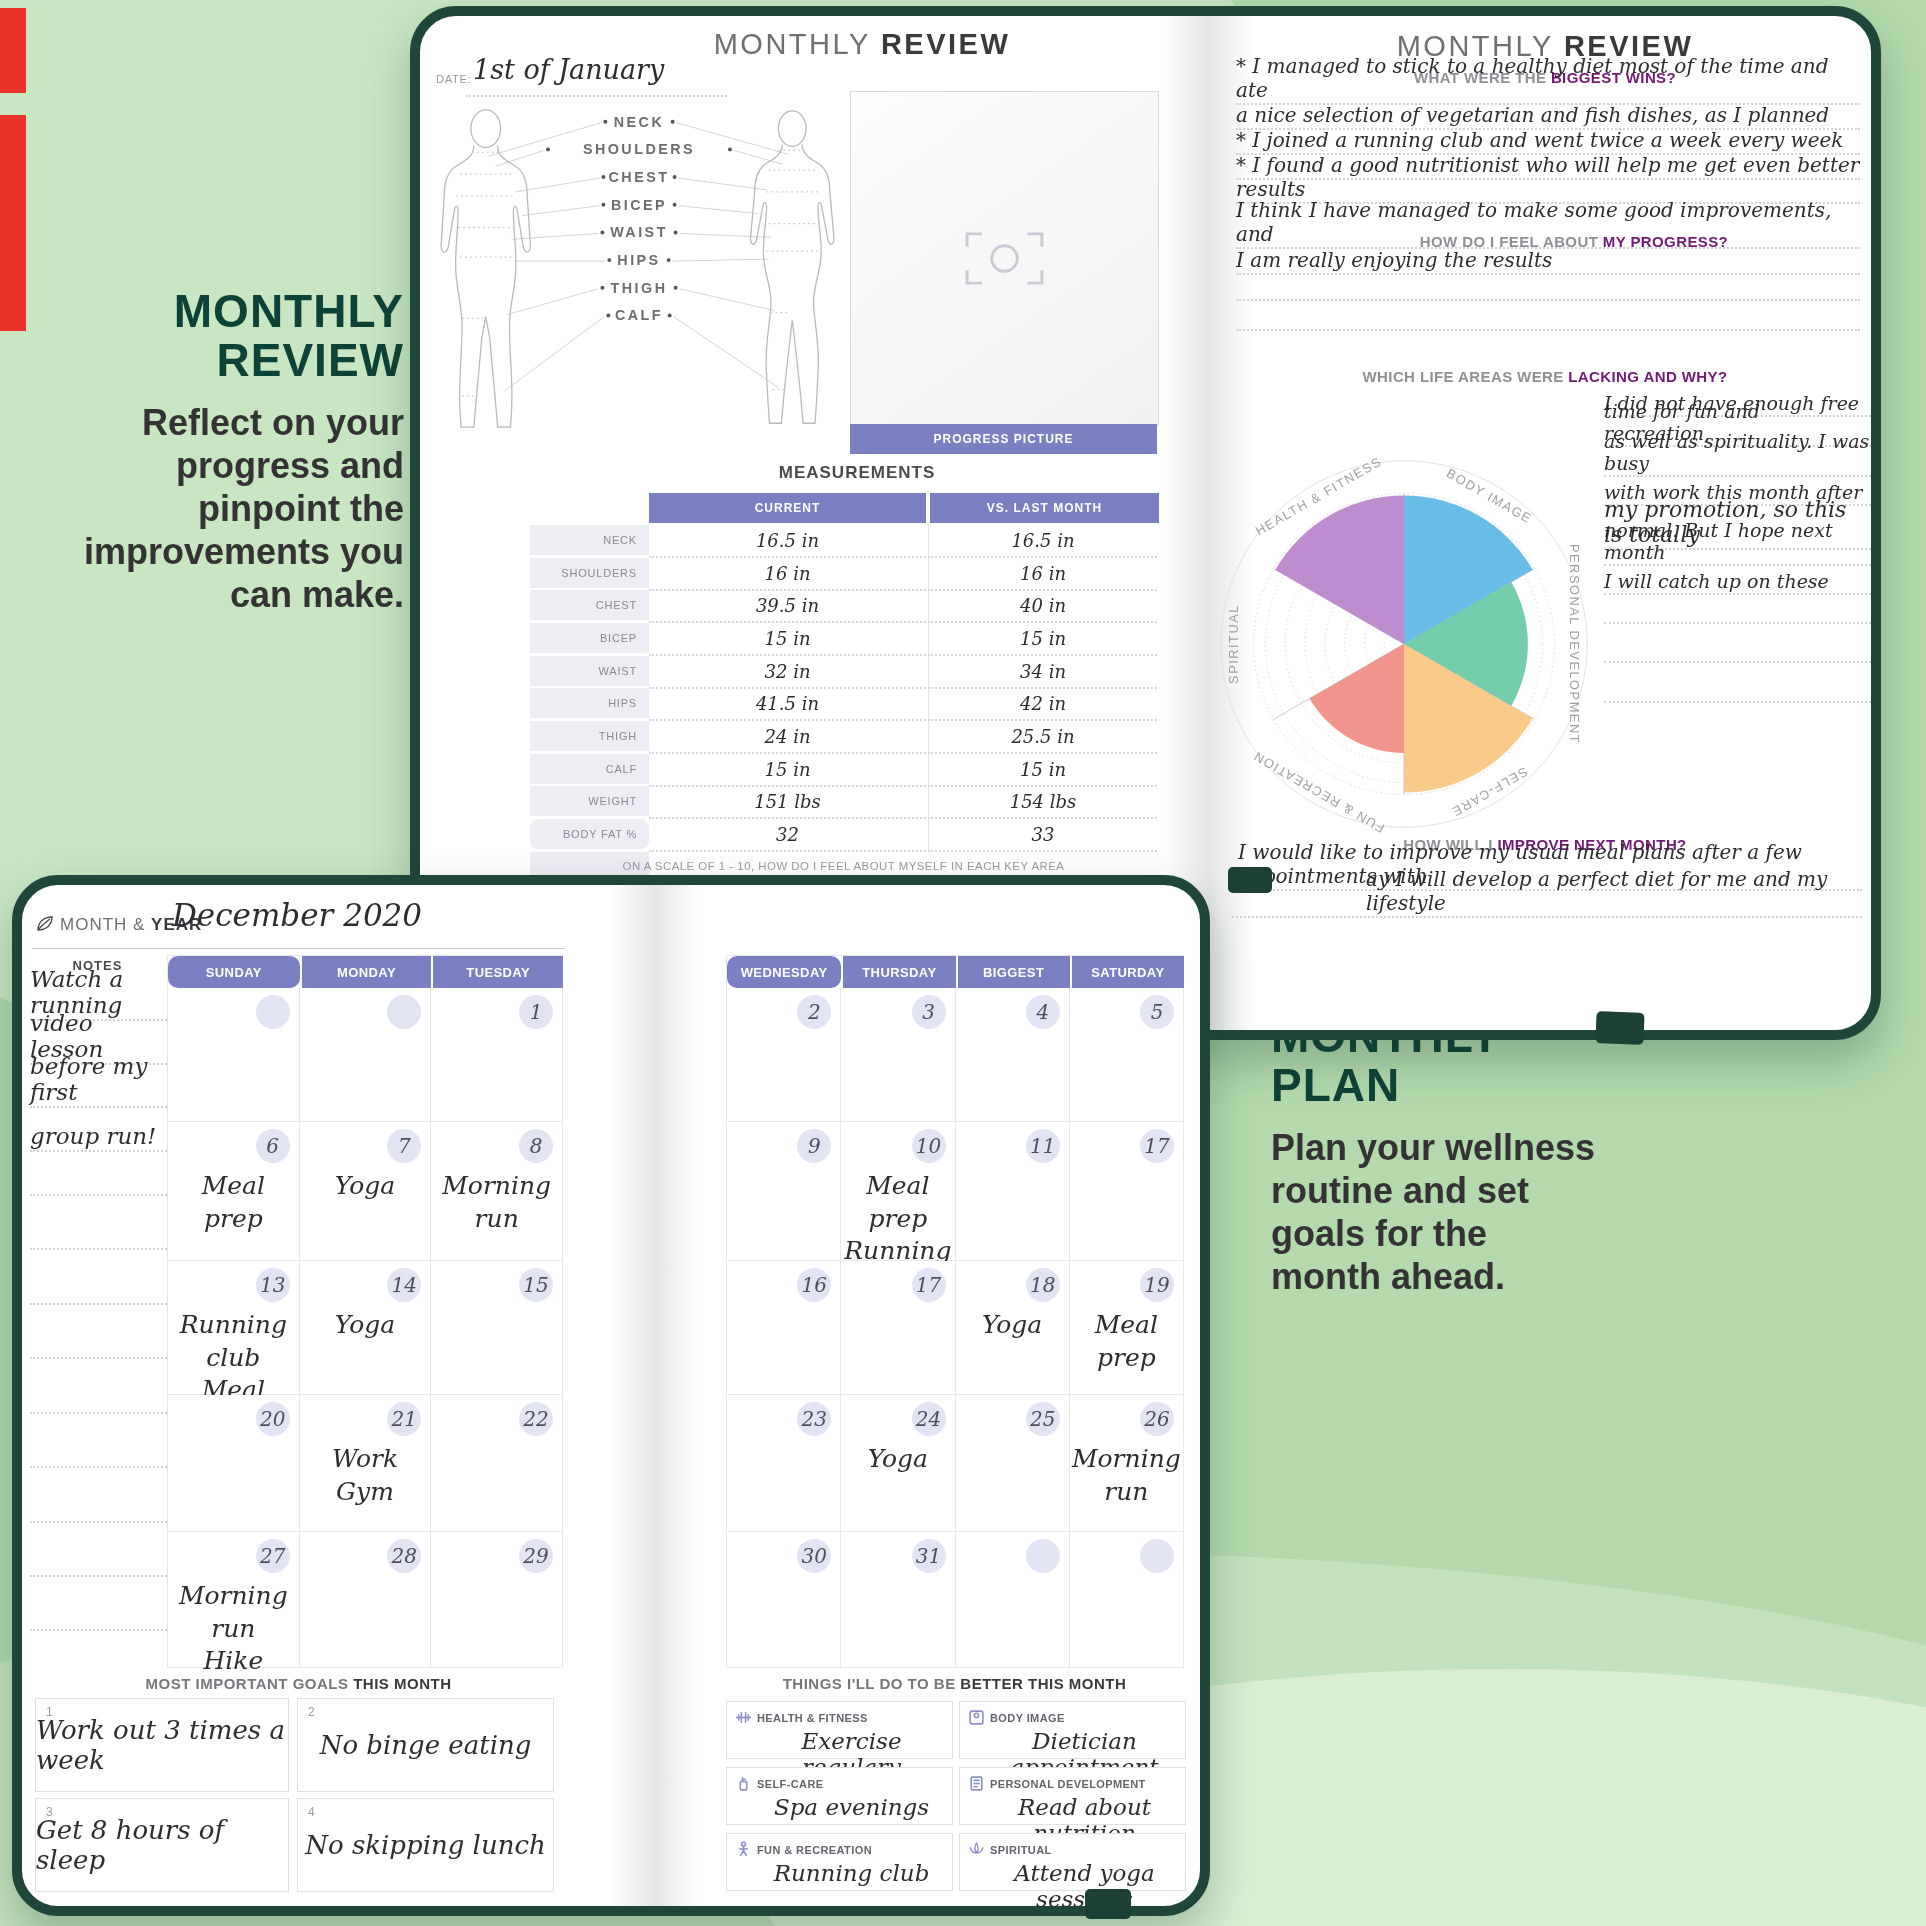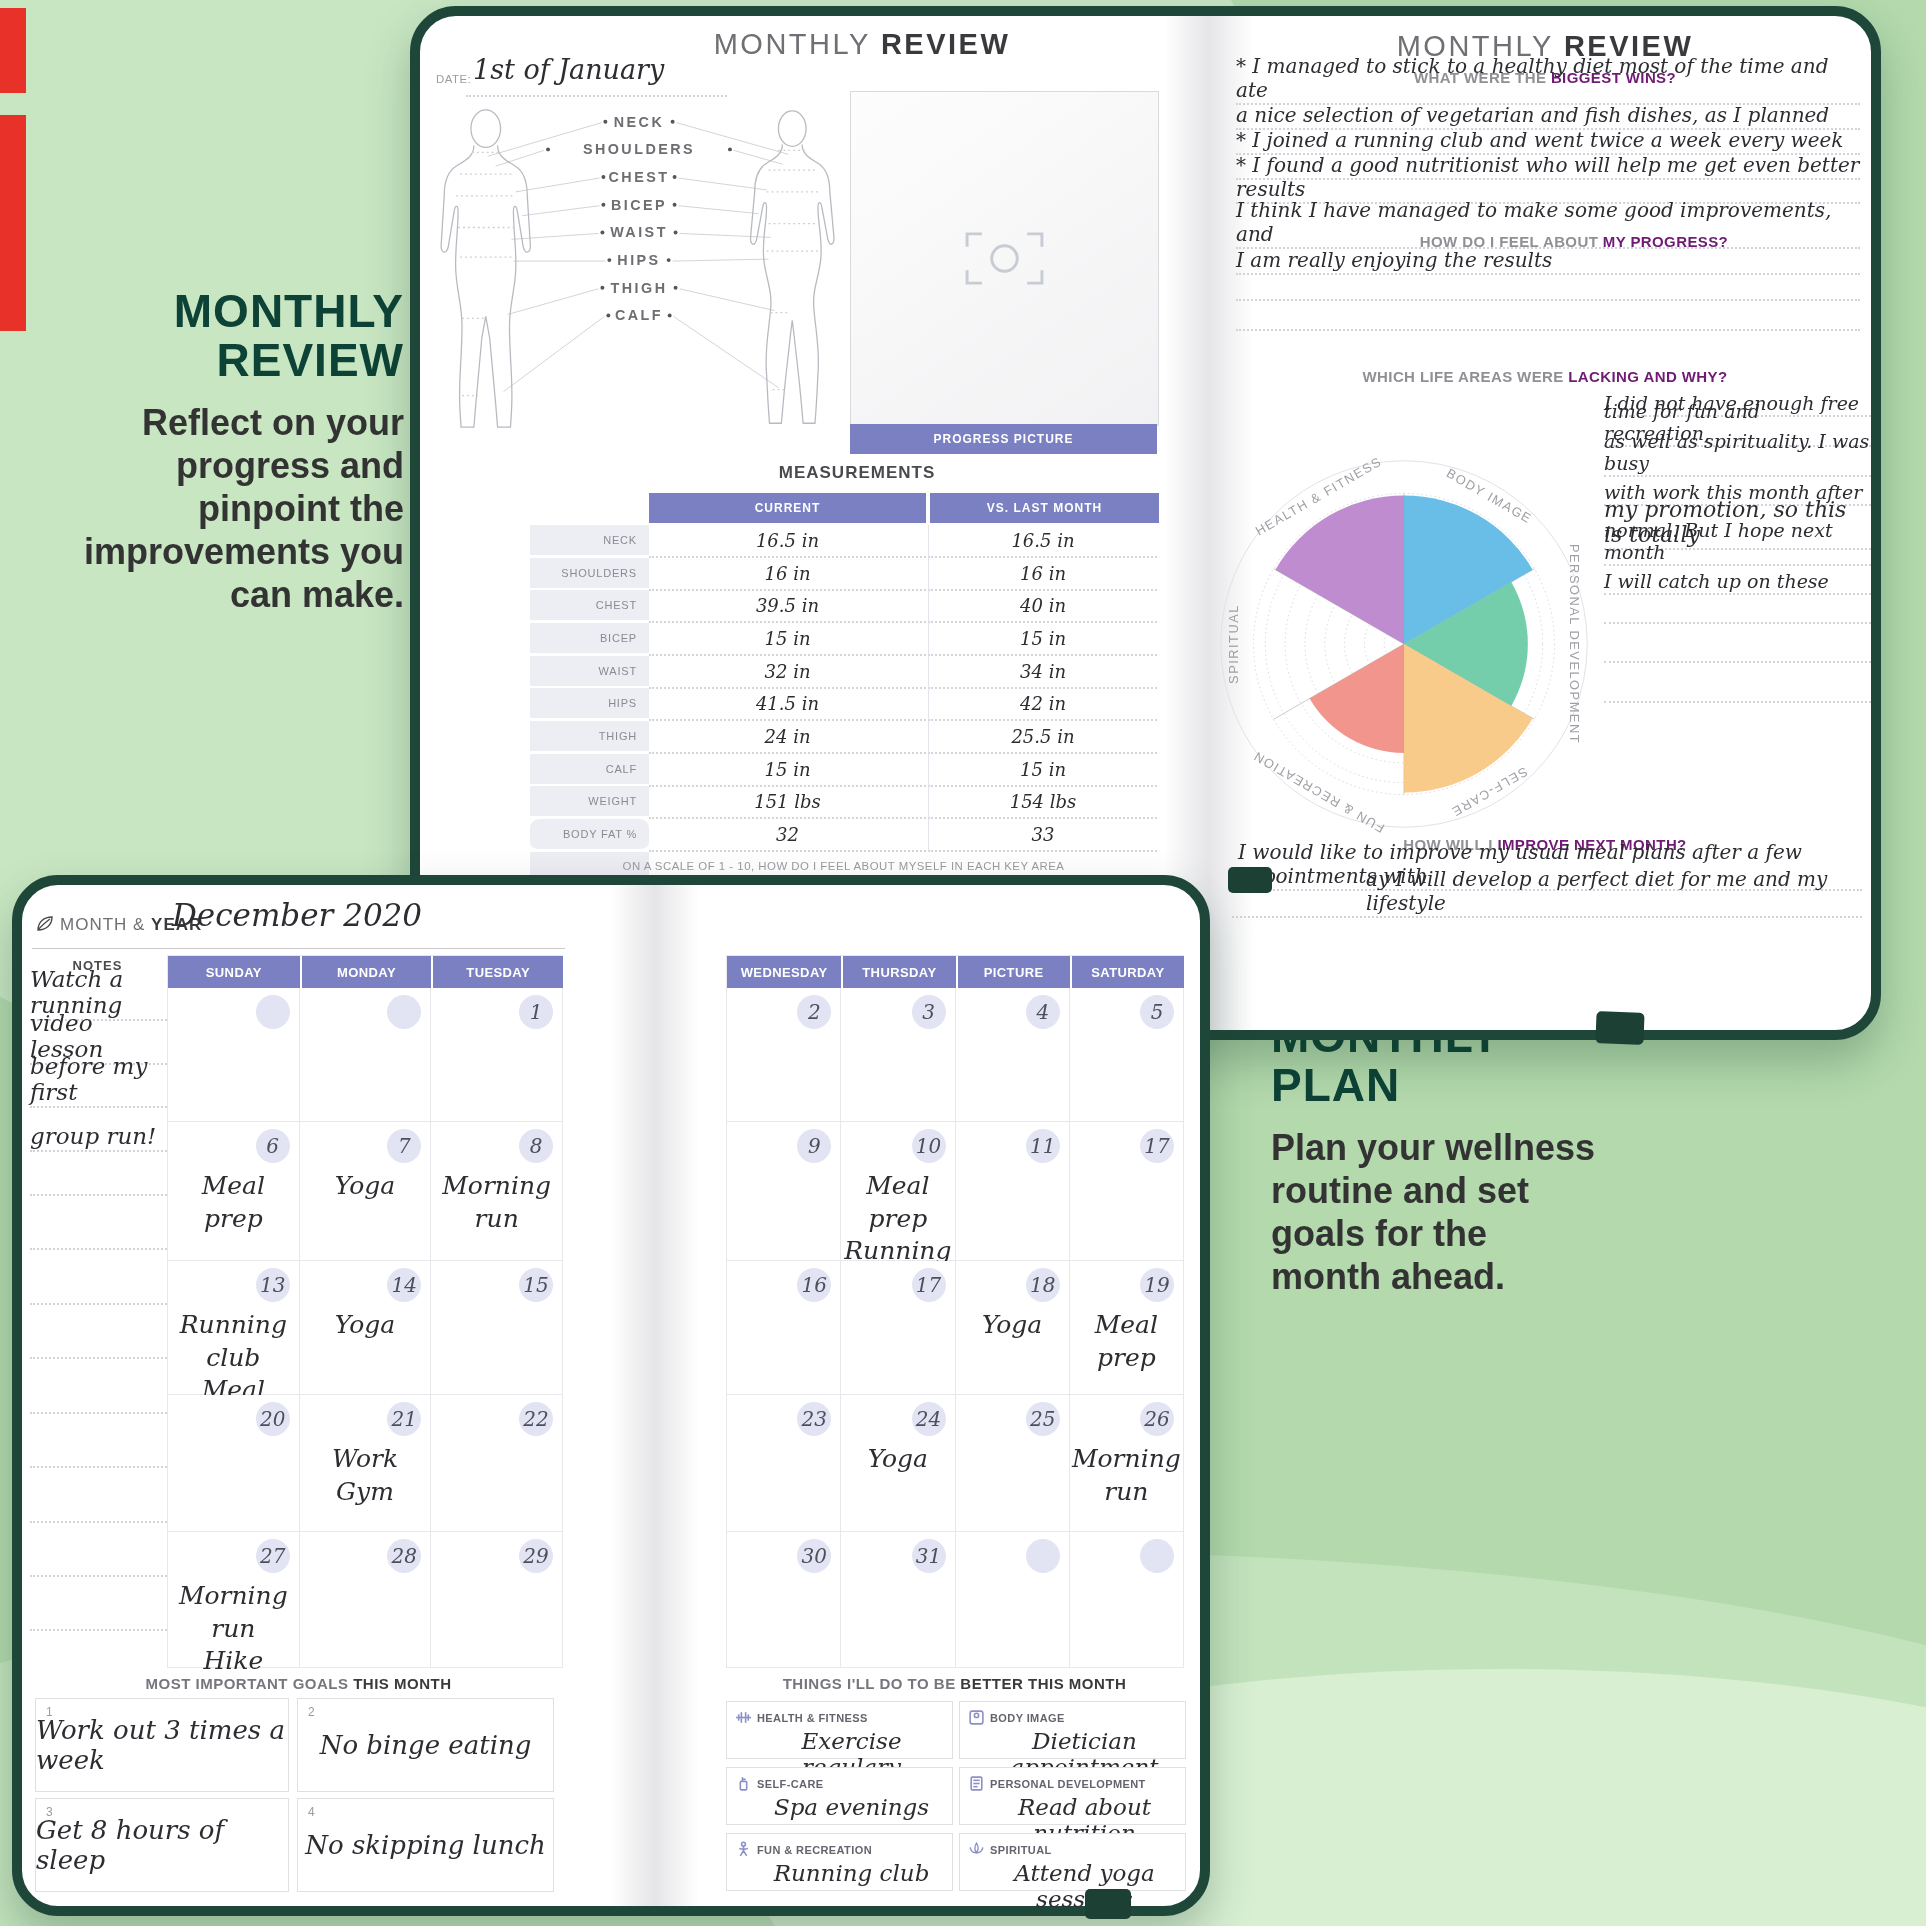--- a/index.html
+++ b/index.html
@@ -33,21 +33,21 @@
          display:flex;align-items:center;justify-content:center;}
   .mlabel{background:#ededf4;color:#8a8a90;font-size:11px;letter-spacing:0.8px;
           display:flex;align-items:center;justify-content:flex-end;padding-right:12px;box-sizing:border-box;
           border-bottom:3px solid #fff;}
   .mval{display:flex;align-items:center;justify-content:center;font-size:18px;
         border-bottom:2px dotted #d5d5dc;box-sizing:border-box;}
   
   .cal{position:absolute;display:grid;border-left:1px solid #e7e7ec;border-top:1px solid #e7e7ec;}
   .cal .hd{background:#7a80c2;color:#fff;font-weight:700;font-size:13px;letter-spacing:0.4px;
            display:flex;align-items:center;justify-content:center;border-left:2px solid #fff;}
-  .cal .hd:first-child{border-left:none;}
+  .cal .hd:first-child{border-left:none;border-radius:10px;}
   .cell{position:relative;border-right:1px solid #e7e7ec;border-bottom:1px solid #e7e7ec;background:#fff;}
   .daycirc{position:absolute;top:7px;right:9px;width:34px;height:34px;border-radius:50%;background:#e2e4f3;
            display:flex;align-items:center;justify-content:center;font-size:20px;color:#4f4f5c;}
   .entries{position:absolute;top:48px;left:2px;right:2px;text-align:center;font-size:25px;line-height:1.3;}
   .nline{position:absolute;height:0;border-bottom:2px dotted #d3d4da;}
   
   .gbox{position:absolute;border:1px solid #e0e0e4;background:#fff;}
   .gnum{position:absolute;top:6px;left:10px;font-size:12px;color:#9a9aa0;}
   .gtext{position:absolute;inset:0;display:flex;align-items:center;justify-content:center;font-size:26px;}
   .bbox{position:absolute;border:1px solid #e0e0e4;background:#fff;}
@@ -406,21 +406,21 @@
           <span class="daycirc hw">28</span>
         </div>
       <div class="cell">
           <span class="daycirc hw">29</span>
         </div>
     </div>
 
     <div class="cal" style="left:704px;top:70px;width:457px;grid-template-columns:repeat(4,1fr);grid-template-rows:32px 134px 139px 134px 137px 136px;">
       <div class="hd">WEDNESDAY</div>
       <div class="hd">THURSDAY</div>
-      <div class="hd">PICTURE</div>
+      <div class="hd">BIGGEST</div>
       <div class="hd">SATURDAY</div>
 
       <div class="cell">
           <span class="daycirc hw">2</span>
         </div>
       <div class="cell">
           <span class="daycirc hw">3</span>
         </div>
       <div class="cell">
           <span class="daycirc hw">4</span>

